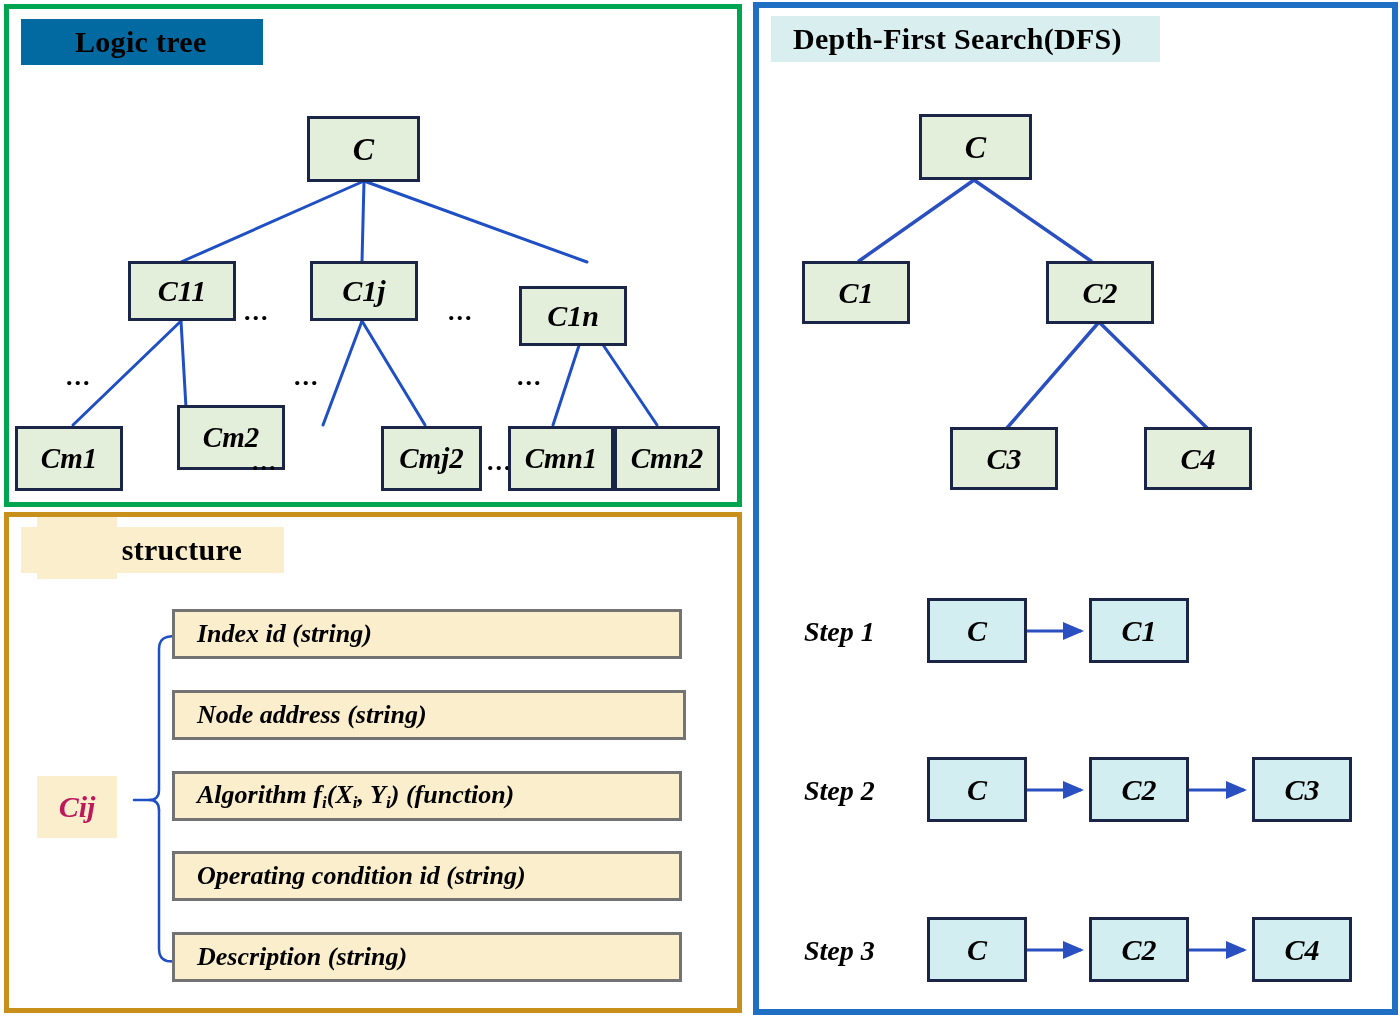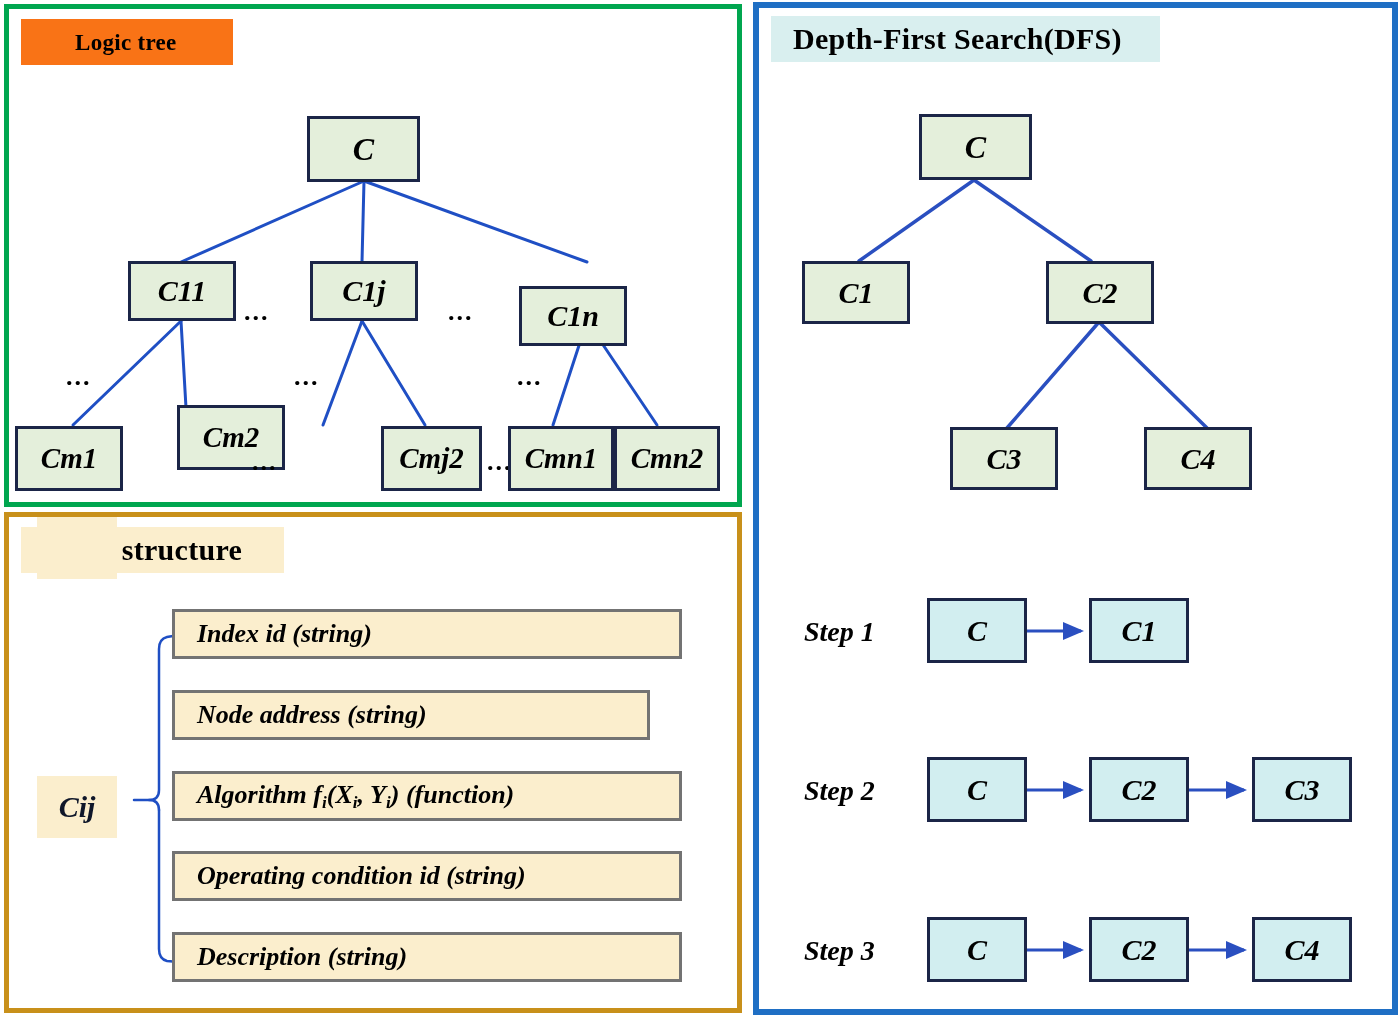--- a/index.html
+++ b/index.html
@@ -37,22 +37,22 @@
     color: #000000;
     white-space: nowrap;
     line-height: 1;
     display: flex;
     align-items: center;
     letter-spacing: 0.3px;
   }
   #title-logic-tree {
     left: 12px; top: 10px; height: 46px;
     padding: 0 56px 0 54px;
-    background: #f97316;
-    font-size: 23px;
+    background: #0369a1;
+    font-size: 30px;
   }
   #title-data-structure {
     left: 12px; top: 10px; height: 46px;
     padding: 0 42px 0 30px;
     background: #fbeecd;
     font-size: 30px;
   }
   #title-dfs {
     left: 12px; top: 8px; height: 46px;
     padding: 0 38px 0 22px;
@@ -111,21 +111,21 @@
   }
   .ds-key {
     position: absolute;
     background: #fbeecd;
     display: flex;
     align-items: center;
     justify-content: center;
     font-style: italic;
     font-weight: bold;
     font-size: 30px;
-    color: #0f172a;
+    color: #be185d;
   }
   .frac-sub { font-size: 0.66em; vertical-align: -0.28em; font-style: italic; }
 
   svg.lines {
     position: absolute;
     left: 0; top: 0;
     width: 100%;
     height: 100%;
     pointer-events: none;
     overflow: visible;
@@ -213,21 +213,21 @@
   <div class="ds-key" style="left:28px; top:758px; width:80px; height:62px; top:auto; bottom:auto;"></div>
 
   <div class="ds-key" style="left:28px; top:259px; width:80px; height:62px;">
     <span>Cij</span>
   </div>
 
   <div class="ds-row" style="left:163px; top:92px; width:510px; height:50px;">
     <span>Index id (string)</span>
   </div>
 
-  <div class="ds-row" style="left:163px; top:173px; width:478px; height:50px;">
+  <div class="ds-row" style="left:163px; top:173px; width:514px; height:50px;">
     <span>Node address (string)</span>
   </div>
 
   <div class="ds-row" style="left:163px; top:254px; width:510px; height:50px;">
     <span>
       <span>Algorithm f</span><span class="frac-sub">i</span><span>(X</span><span class="frac-sub">i</span><span>, Y</span><span class="frac-sub">i</span><span>) (function)</span>
     </span>
   </div>
 
   <div class="ds-row" style="left:163px; top:334px; width:510px; height:50px;">

